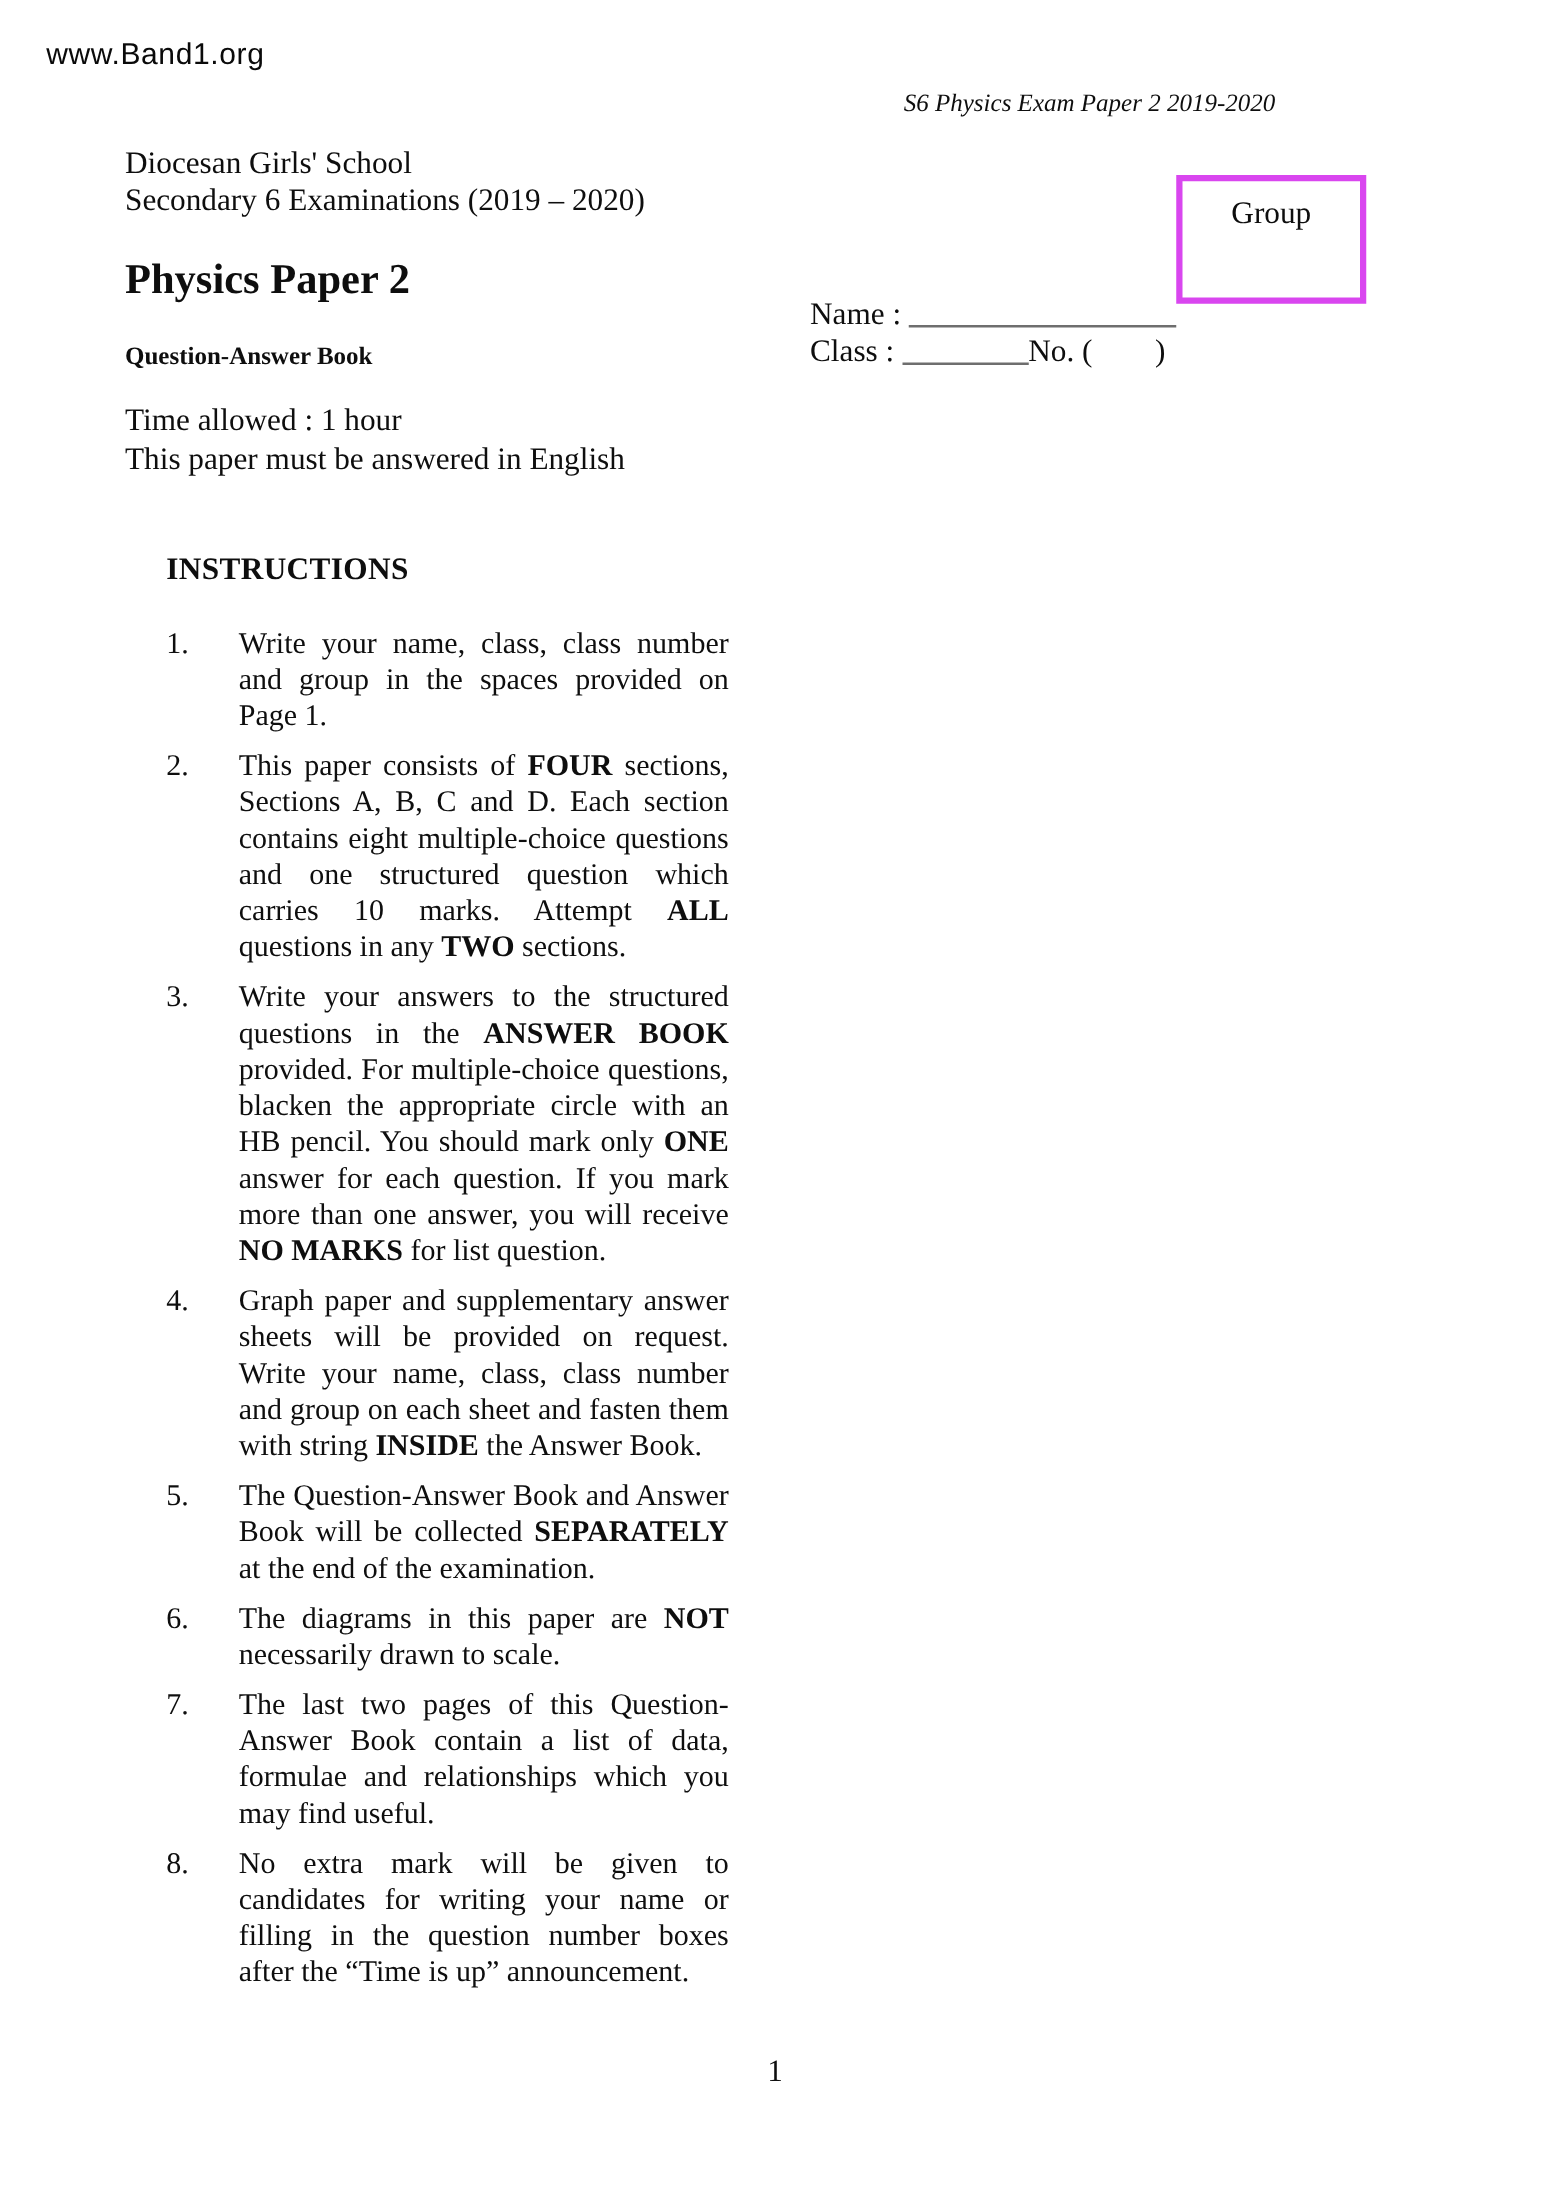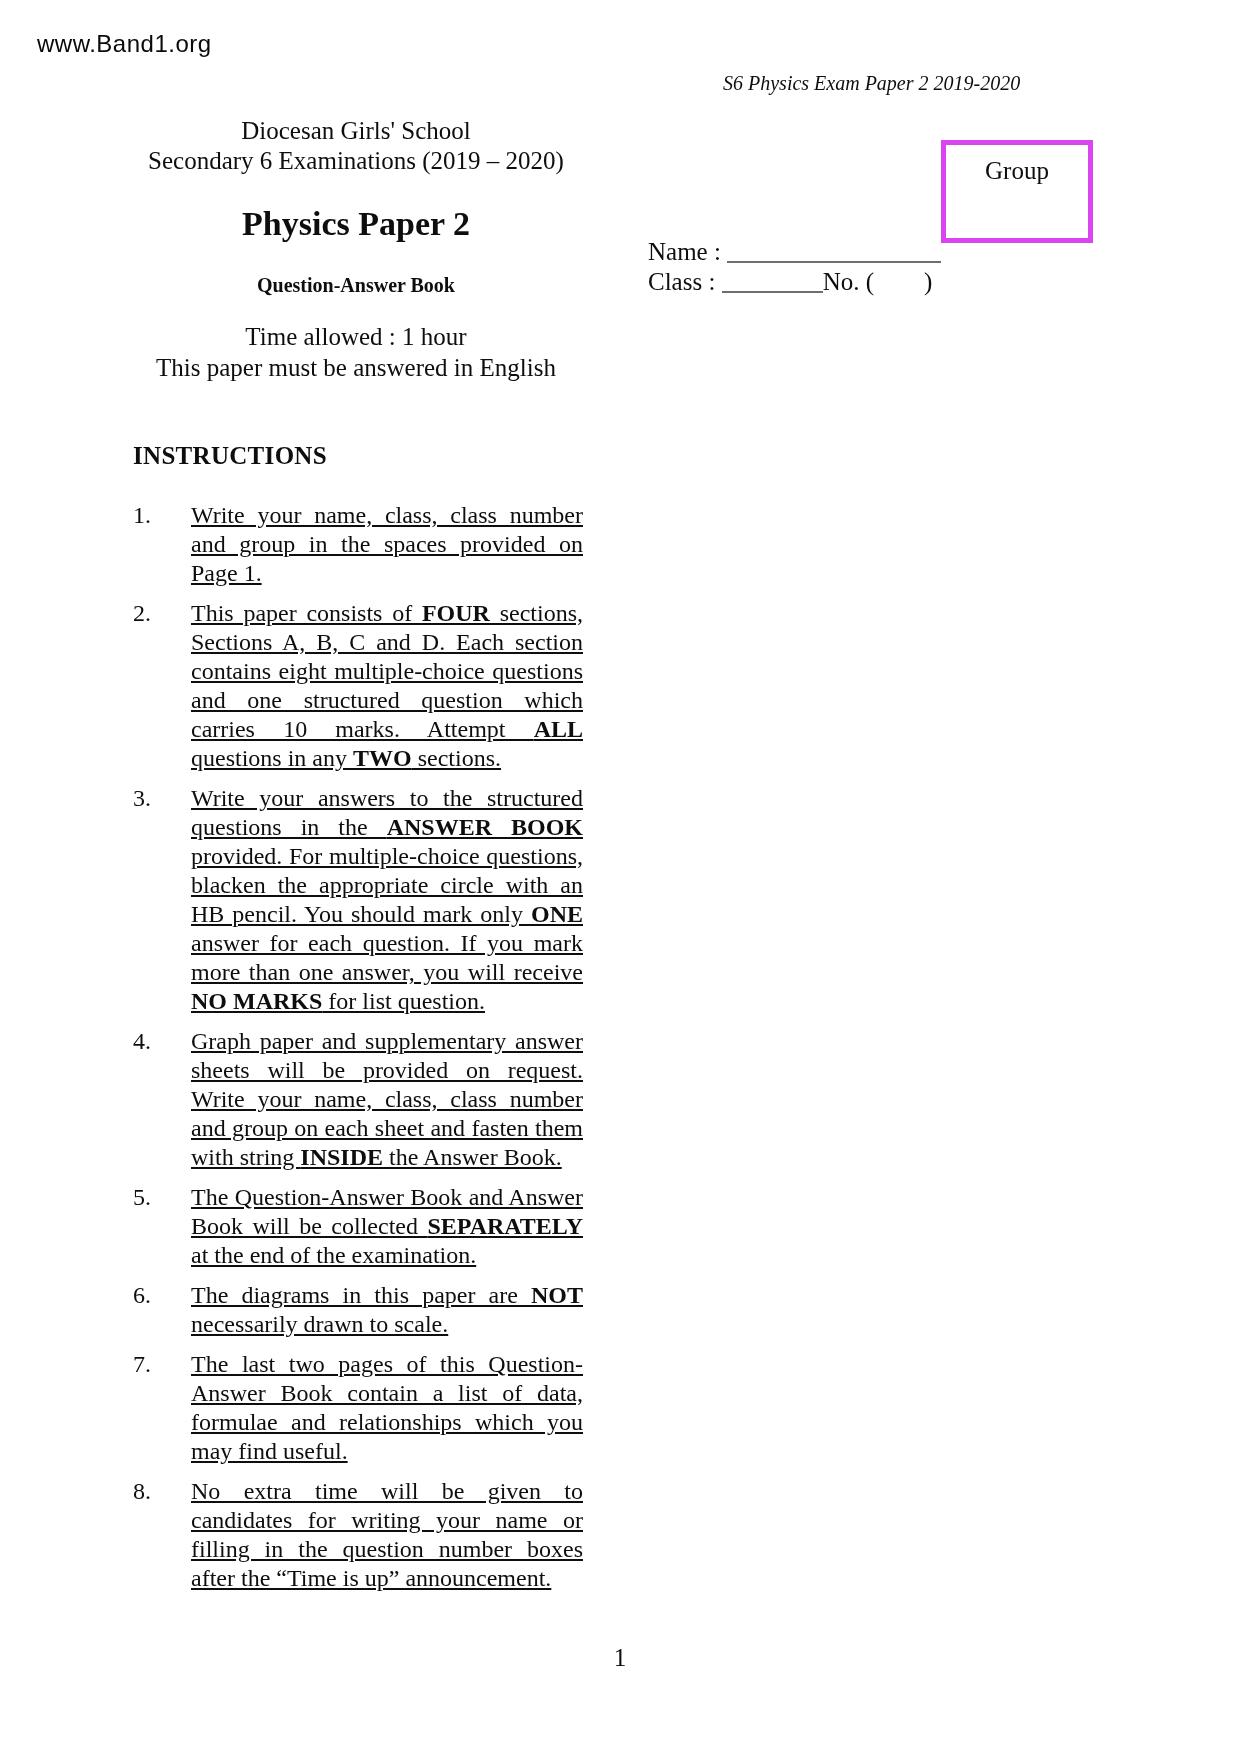--- a/index.html
+++ b/index.html
@@ -22,21 +22,21 @@
 
   .header-note {
     left: 723px; top: 72px;
     font-style: italic;
     font-size: 20px;
     white-space: nowrap;
   }
 
   .title-block {
     left: 100px; top: 116px; width: 512px;
-    text-align: center;
+    text-align: left;
   }
   .title-block .school { font-size: 25px; line-height: 30px; }
   .title-block .exam   { font-size: 25px; line-height: 30px; }
   .title-block .paper-title {
     font-size: 34px; line-height: 40px; font-weight: bold;
     margin-top: 28px;
   }
   .title-block .subtitle {
     font-size: 20px; line-height: 32px; font-weight: bold;
     margin-top: 25px;
@@ -81,21 +81,20 @@
   }
   .instr-item {
     display: flex;
     margin-bottom: 11px;
     font-size: 24px; line-height: 29px;
   }
   .instr-num { width: 58px; flex: 0 0 58px; }
   .instr-text {
     width: 392px; flex: 0 0 392px;
     text-align: justify;
-    text-decoration: underline;
   }
   .instr-text b { font-weight: bold; }
 
   .page-number {
     left: 0; right: 0; top: 1644px;
     text-align: center;
     font-size: 25px;
   }
 </style>
 </head>
@@ -149,18 +148,18 @@
       <div class="instr-item">
         <div class="instr-num">6.</div>
         <div class="instr-text"><span>The diagrams in this paper are </span><b>NOT</b><span> necessarily drawn to scale.</span></div>
       </div>
       <div class="instr-item">
         <div class="instr-num">7.</div>
         <div class="instr-text"><span>The last two pages of this Question-Answer Book contain a list of data, formulae and relationships which you may find useful.</span></div>
       </div>
       <div class="instr-item">
         <div class="instr-num">8.</div>
-        <div class="instr-text"><span>No extra time will be given to candidates for writing your name or filling in the question number boxes after the “Time is up” announcement.</span></div>
+        <div class="instr-text"><span>No extra mark will be given to candidates for writing your name or filling in the question number boxes after the “Time is up” announcement.</span></div>
       </div>
     </div>
 </div>
 
 <div class="abs page-number">1</div>
 
 </body></html>

